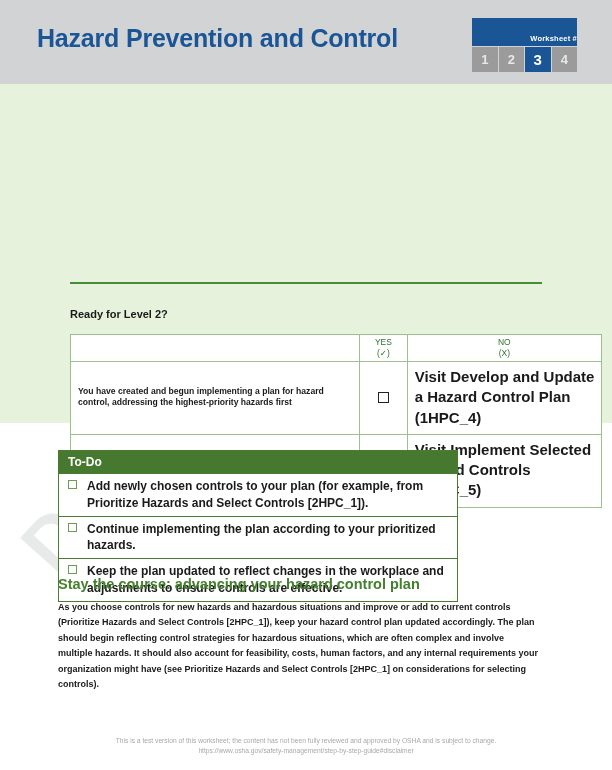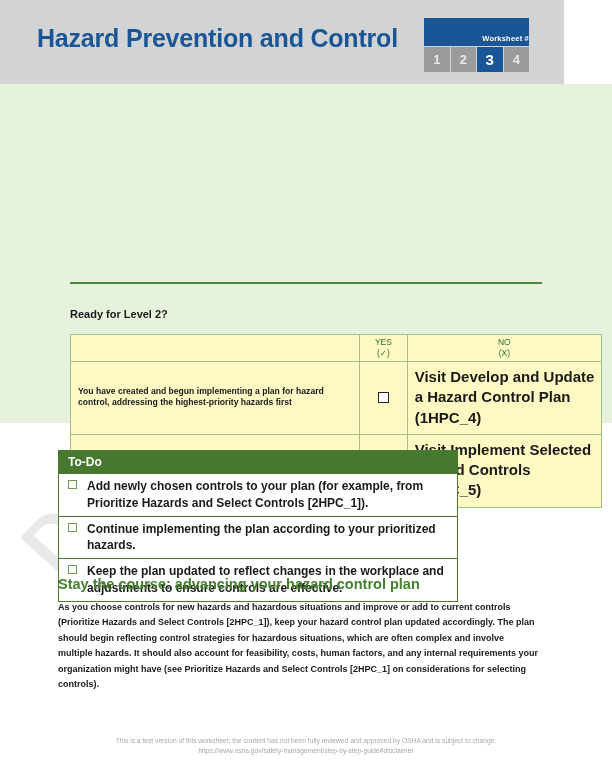--- a/index.html
+++ b/index.html
@@ -38,21 +38,21 @@
     font-size: 75px;
     font-weight: bold;
     letter-spacing: 2px;
     color: rgba(120,130,125,0.17);
     white-space: nowrap;
   }
 
   
   #header-band {
     position: relative;
-    width: 564px;
+    width: 612px;
     height: 84px;
     background: #d2d3d5;
     z-index: 10;
   }
   #header-title {
     position: absolute;
     left: 37px;
     top: 24px;
     font-size: 25px;
     font-weight: bold;
@@ -136,21 +136,21 @@
     color: #1a1a1a;
   }
 
   
   #readiness-table {
     position: absolute;
     left: 70px;
     top: 250px;
     width: 532px;
     border-collapse: collapse;
-    background: #fef9c3;
+    background: #ffffff;
   }
   #readiness-table td, #readiness-table th {
     border: 1px solid #9cc18b;
     vertical-align: middle;
   }
   .rt-head-blank { width: 256px; height: 22px; }
   .rt-head-yes, .rt-head-no {
     text-align: center;
     color: #2e7030;
     font-size: 8.5px;

